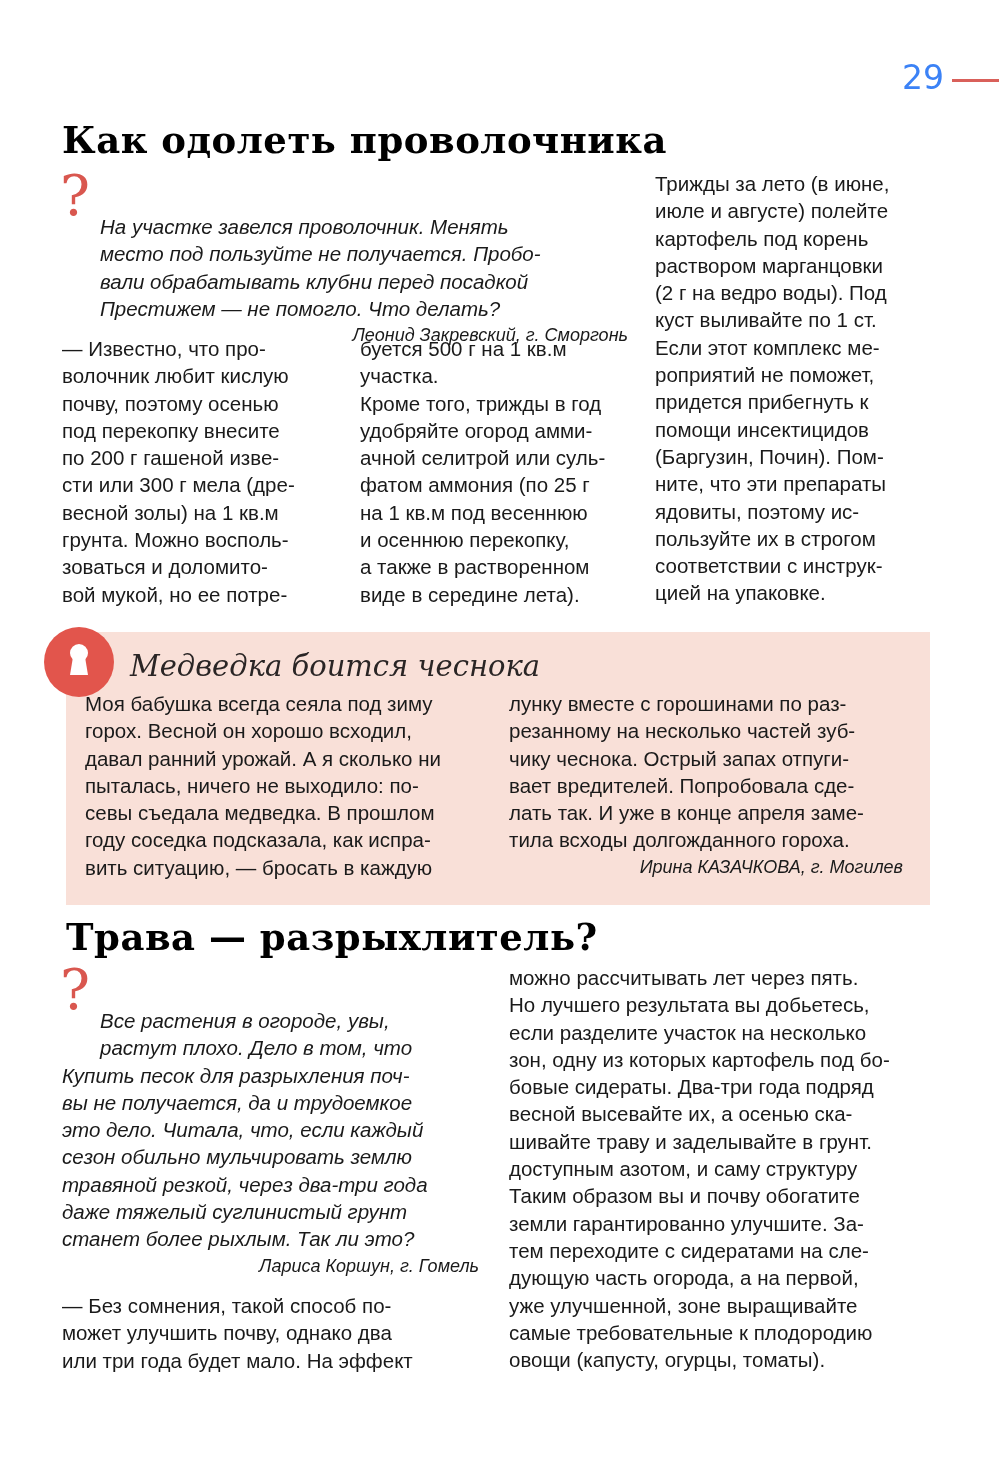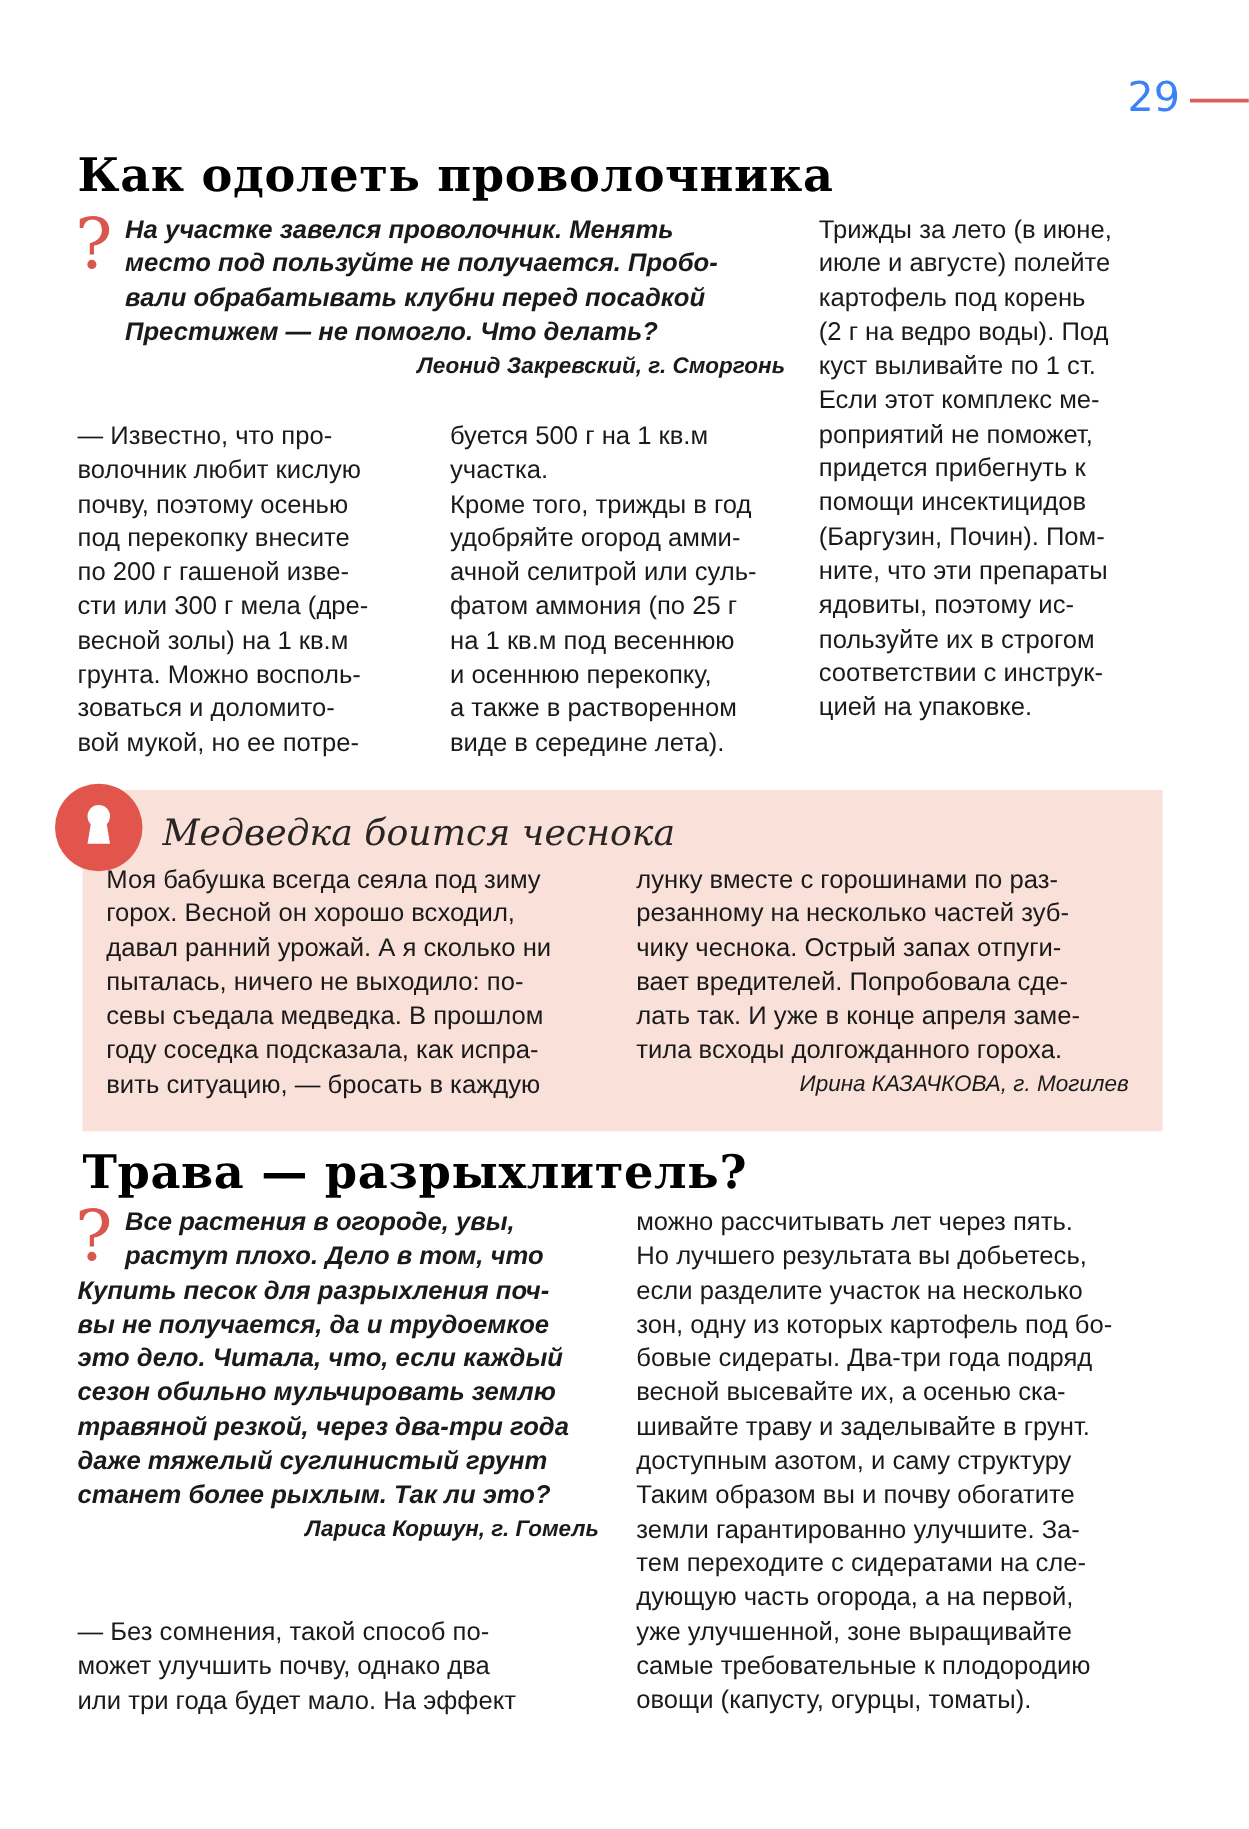--- a/index.html
+++ b/index.html
@@ -16,21 +16,21 @@
 
   .headline {
     position:absolute; font-family:"DejaVu Serif", serif; font-weight:bold;
     color:#000000; font-size:37px; letter-spacing:0.5px; white-space:nowrap;
   }
   .qmark {
     position:absolute; font-family:"DejaVu Serif", serif; color:#d9574f; font-size:56px; line-height:56px;
   }
   .col { position:absolute; font-size:20.5px; line-height:27.3px; text-align:justify; }
   .col p { margin:0; }
-  .question { font-style:italic; font-weight:bold; }
+  .question { font-style:italic; font-weight:normal;margin-top:43px; }
   .signature { font-style:italic; font-size:18px; text-align:right; }
   .tip-box {
     position:absolute; left:66px; top:632px; width:864px; height:273px; background:#f9e0d8;
   }
   .tip-badge {
     position:absolute; left:44px; top:627px; width:70px; height:70px; border-radius:50%; background:#e2554c;
   }
   .tip-title {
     position:absolute; left:130px; top:649px; font-family:"DejaVu Serif", serif; font-style:italic; font-weight:normal;
     font-size:29px; color:#2a2525; white-space:nowrap;
@@ -78,20 +78,21 @@
   <p>на 1 кв.м под весеннюю</p>
   <p>и осеннюю перекопку,</p>
   <p>а также в растворенном</p>
   <p>виде в середине лета).</p>
 </div>
 
 <div class="col" style="left:655px; top:170px; width:268px;">
   <p>Трижды за лето (в июне,</p>
   <p>июле и августе) полейте</p>
   <p>картофель под корень</p>
+  <p>раствором марганцовки</p>
   <p>(2 г на ведро воды). Под</p>
   <p>куст выливайте по 1 ст.</p>
   <p>Если этот комплекс ме-</p>
   <p>роприятий не поможет,</p>
   <p>придется прибегнуть к</p>
   <p>помощи инсектицидов</p>
   <p>(Баргузин, Почин). Пом-</p>
   <p>ните, что эти препараты</p>
   <p>ядовиты, поэтому ис-</p>
   <p>пользуйте их в строгом</p>

